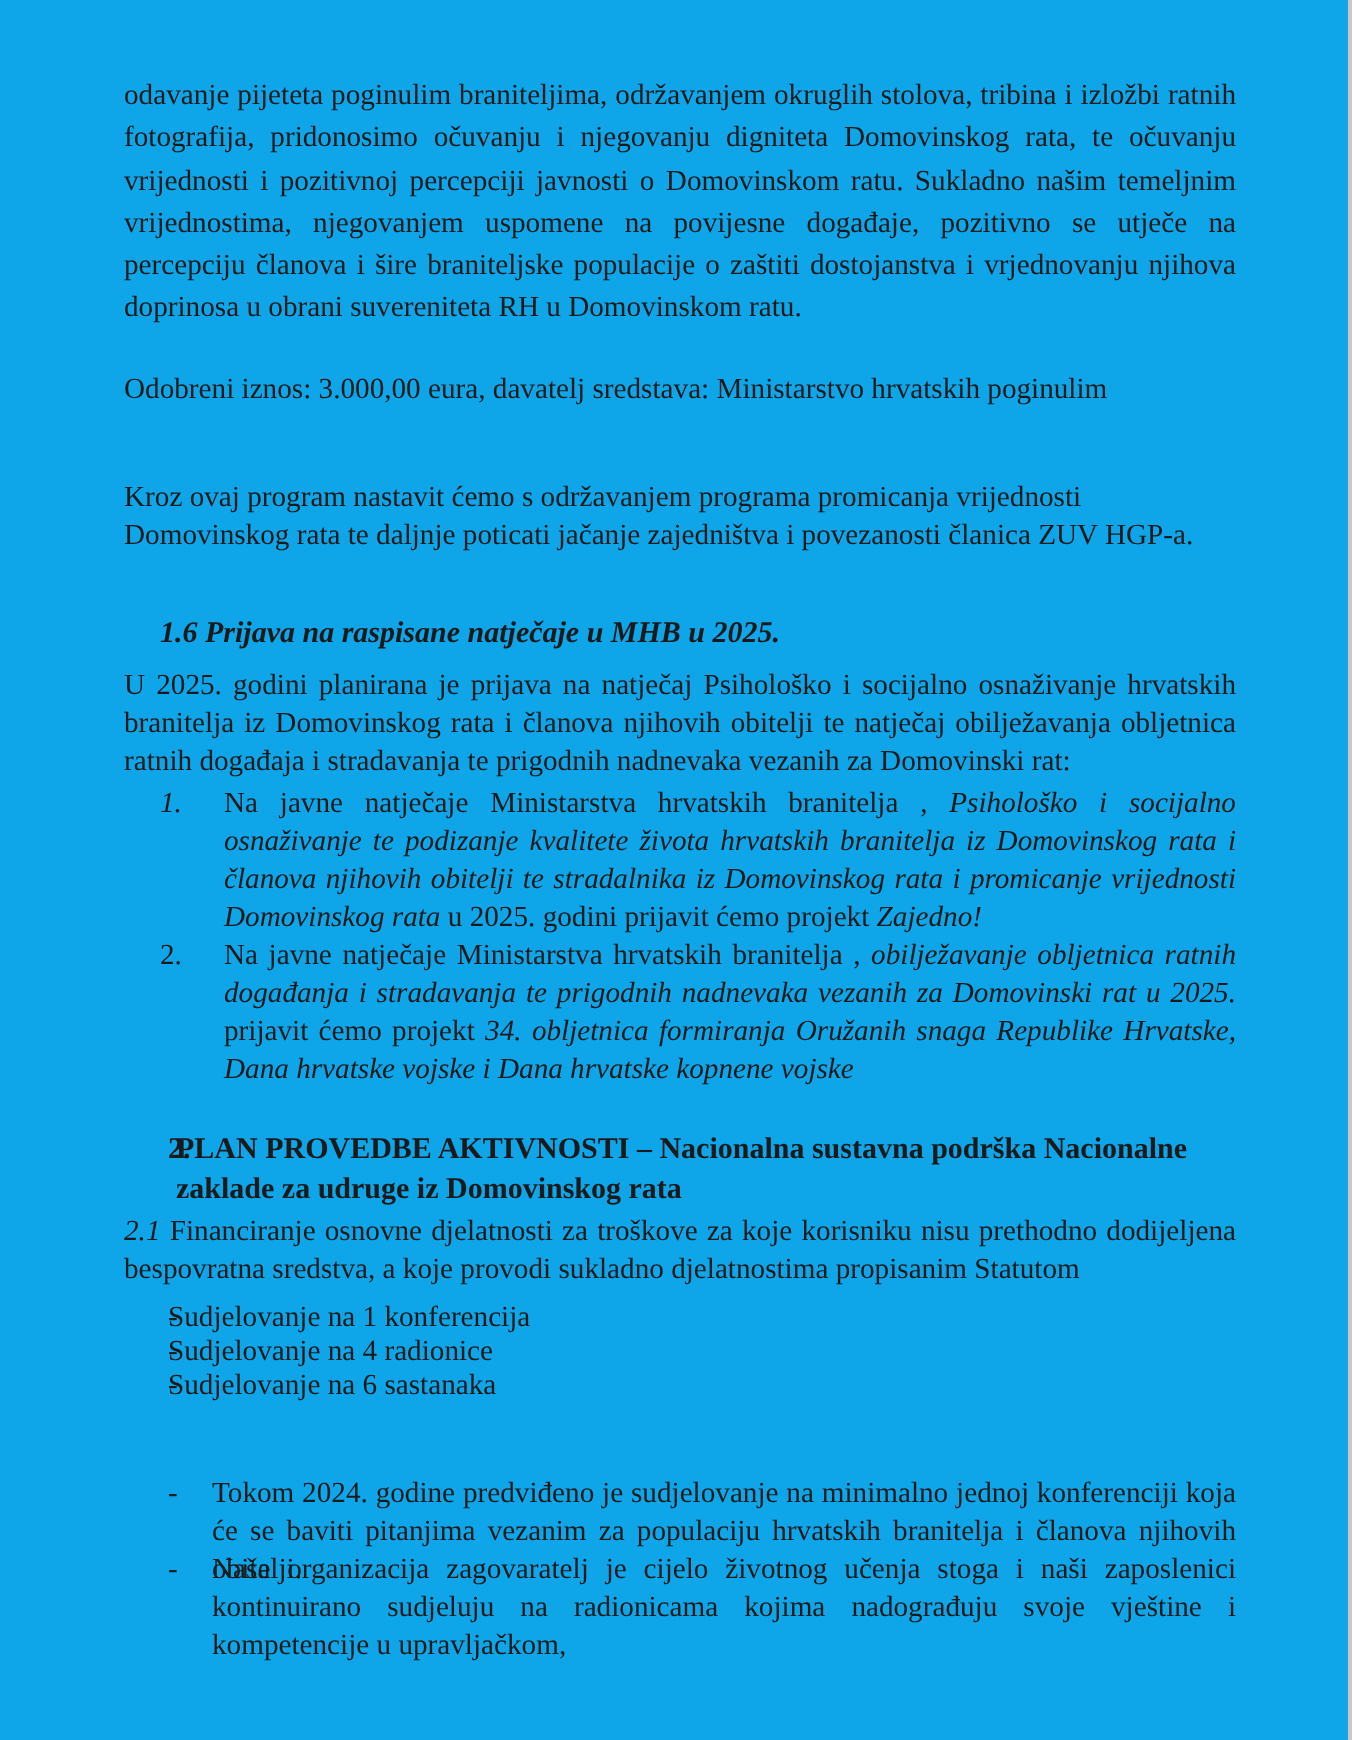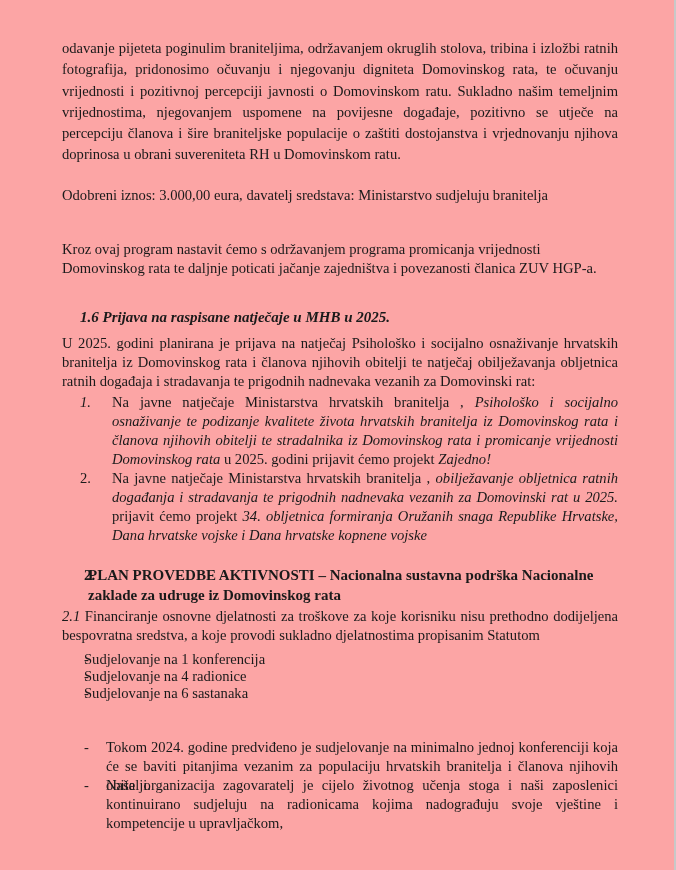--- a/index.html
+++ b/index.html
@@ -14,21 +14,21 @@
       position: relative;
       font-family: "Liberation Serif", "DejaVu Serif", serif;
       color: #1a1a1a;
     }
     .page {
       position: absolute;
       left: 0;
       top: 0;
       width: 674px;
       height: 870px;
-      background: #fca5a5;
+      background: #0ea5e9;
       border-right: 2px solid #c8c8c8;
       text-decoration: underline;
     }
     .block {
       position: absolute;
       left: 62px;
       width: 556px;
       font-size: 14.6px;
       line-height: 21px;
     }
@@ -110,21 +110,21 @@
     .dl1 { top: 738px; }
     .dl2 { top: 776px; }
   </style>
 </head>
 <body>
 
 <div class="page">
 
   <div class="block justify p-top">odavanje pijeteta poginulim braniteljima, održavanjem okruglih stolova, tribina i izložbi ratnih fotografija, pridonosimo očuvanju i njegovanju digniteta Domovinskog rata, te očuvanju vrijednosti i pozitivnoj percepciji javnosti o Domovinskom ratu. Sukladno našim temeljnim vrijednostima, njegovanjem uspomene na povijesne događaje, pozitivno se utječe na percepciju članova i šire braniteljske populacije o zaštiti dostojanstva i vrjednovanju njihova doprinosa u obrani suvereniteta RH u Domovinskom ratu.</div>
 
-  <div class="block p-amount">Odobreni iznos: 3.000,00 eura, davatelj sredstava: Ministarstvo sudjeluju branitelja</div>
+  <div class="block p-amount">Odobreni iznos: 3.000,00 eura, davatelj sredstava: Ministarstvo hrvatskih poginulim</div>
 
 
   <div class="block p-program">Kroz ovaj program nastavit ćemo s održavanjem programa promicanja vrijednosti Domovinskog rata te daljnje poticati jačanje zajedništva i povezanosti članica ZUV HGP-a.</div>
 
   <div class="h16">1.6 Prijava na raspisane natječaje u MHB u 2025.</div>
 
   <div class="block justify p-2025">U 2025. godini planirana je prijava na natječaj Psihološko i socijalno osnaživanje hrvatskih branitelja iz Domovinskog rata i članova njihovih obitelji te natječaj obilježavanja obljetnica ratnih događaja i stradavanja te prigodnih nadnevaka vezanih za Domovinski rat:</div>
 
   <div class="olist ol1">
     <span class="num it">1.</span>

